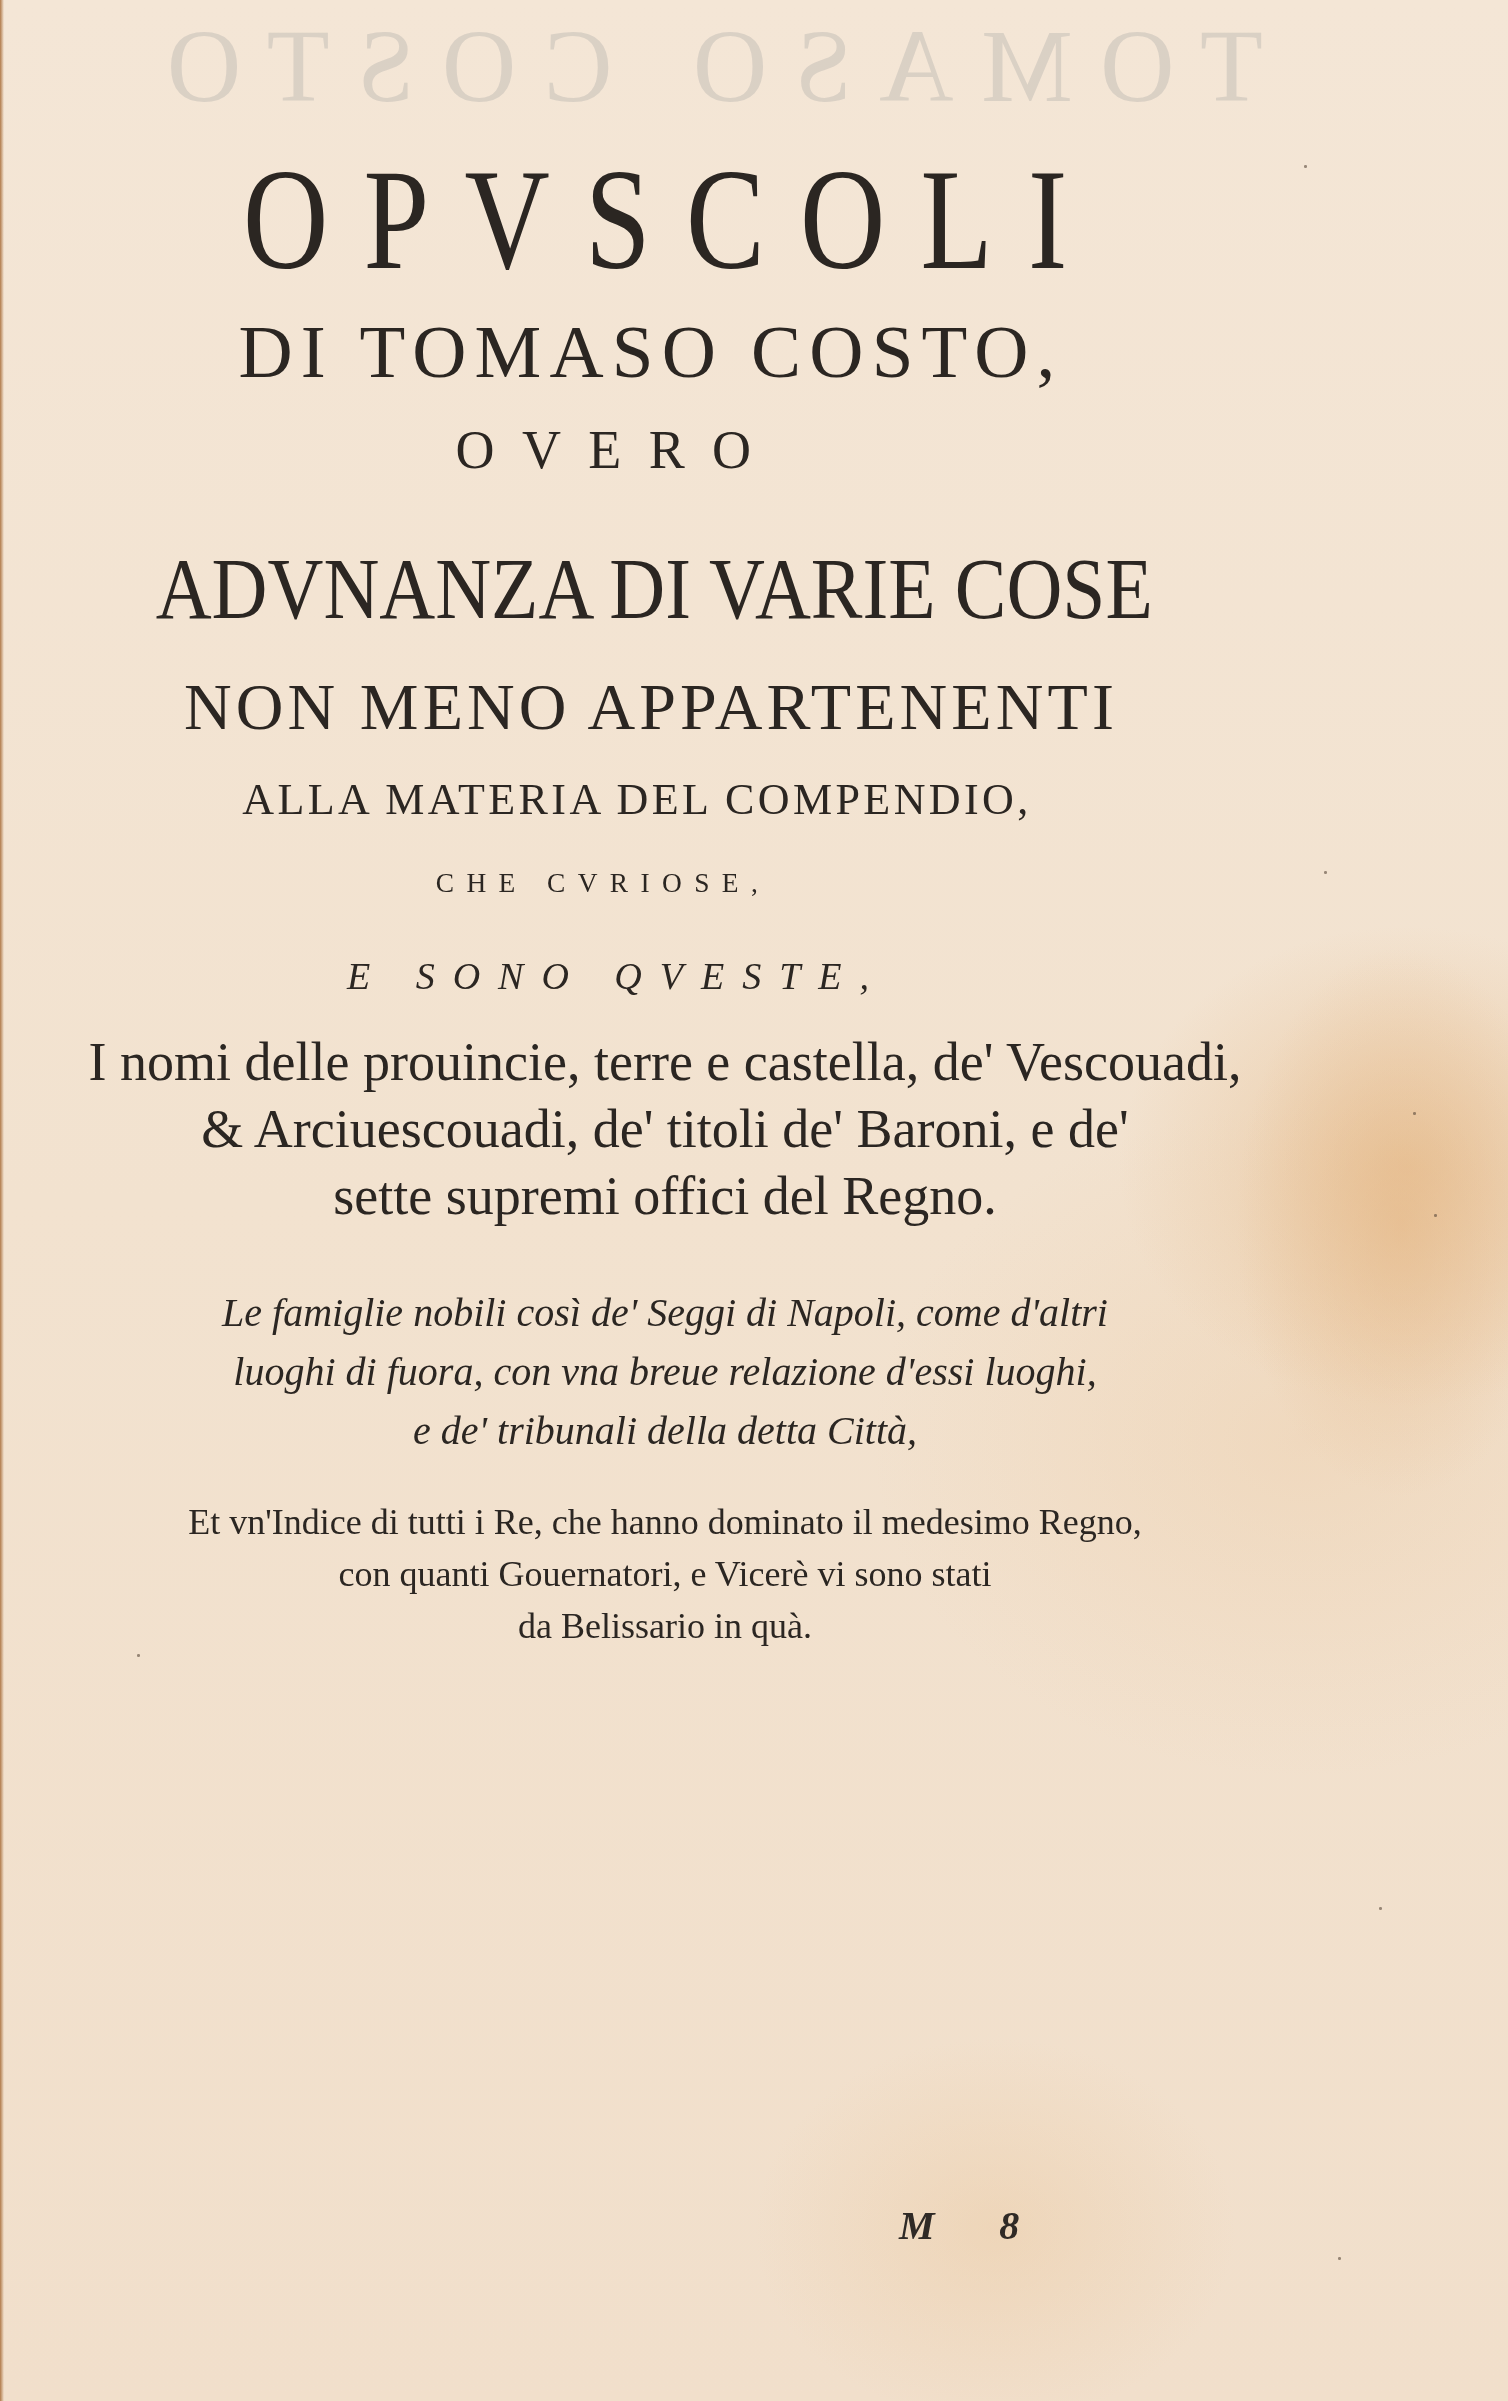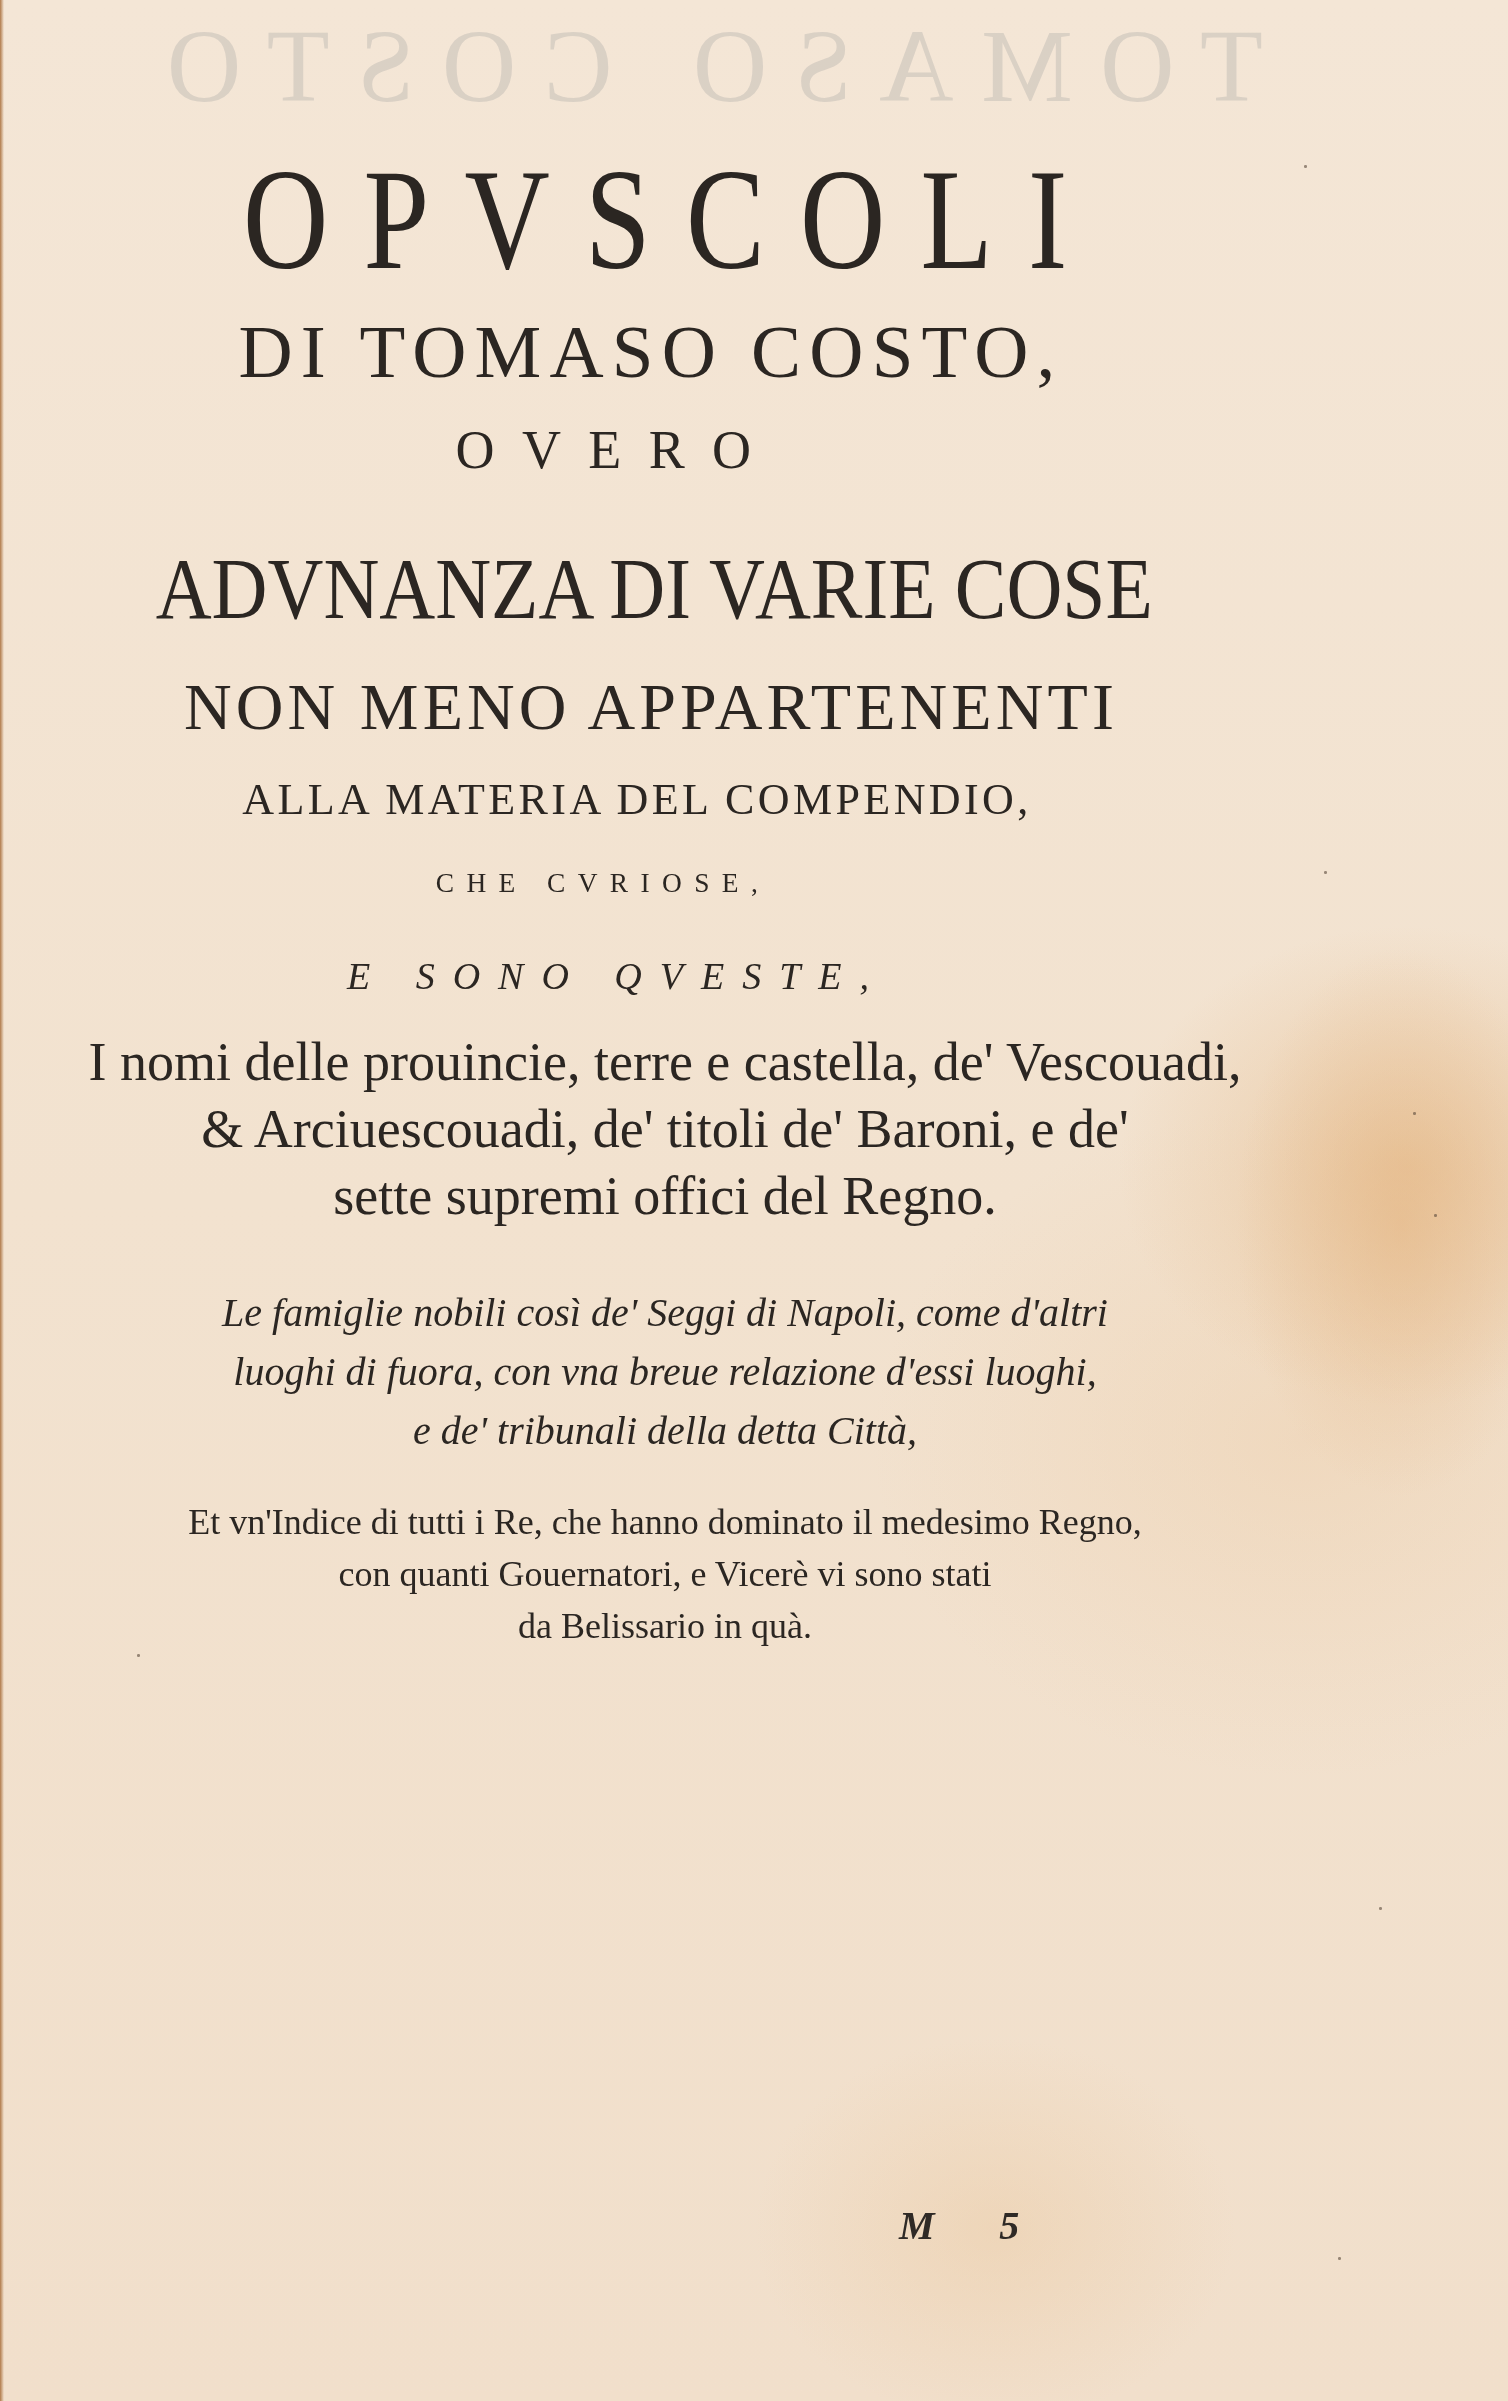--- a/index.html
+++ b/index.html
@@ -193,21 +193,21 @@
     <span class="sub">luoghi di fuora, con vna breue relazione d'essi luoghi,</span>
     <span class="sub">e de' tribunali della detta Città,</span>
   </div>
 
   <div class="line t-para3">
     <span class="sub">Et vn'Indice di tutti i Re, che hanno dominato il medesimo Regno,</span>
     <span class="sub">con quanti Gouernatori, e Vicerè vi sono stati</span>
     <span class="sub">da Belissario in quà.</span>
   </div>
 
-  <div class="signature">M 5</div>
+  <div class="signature">M 8</div>
 
   <div class="speck" style="left:1304px; top:165px;"></div>
   <div class="speck" style="left:1324px; top:871px;"></div>
   <div class="speck" style="left:1413px; top:1112px;"></div>
   <div class="speck" style="left:1434px; top:1214px;"></div>
   <div class="speck" style="left:1379px; top:1907px;"></div>
   <div class="speck" style="left:1338px; top:2257px;"></div>
   <div class="speck" style="left:137px; top:1654px;"></div>
 </div>
 

